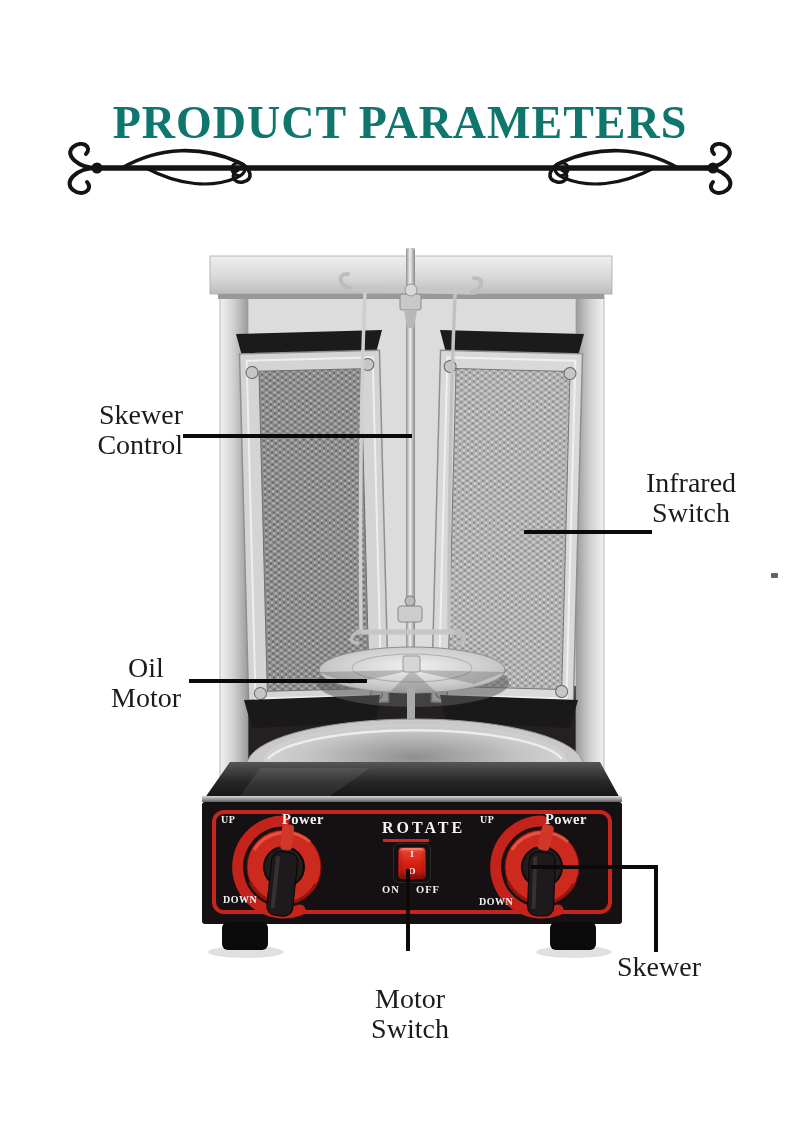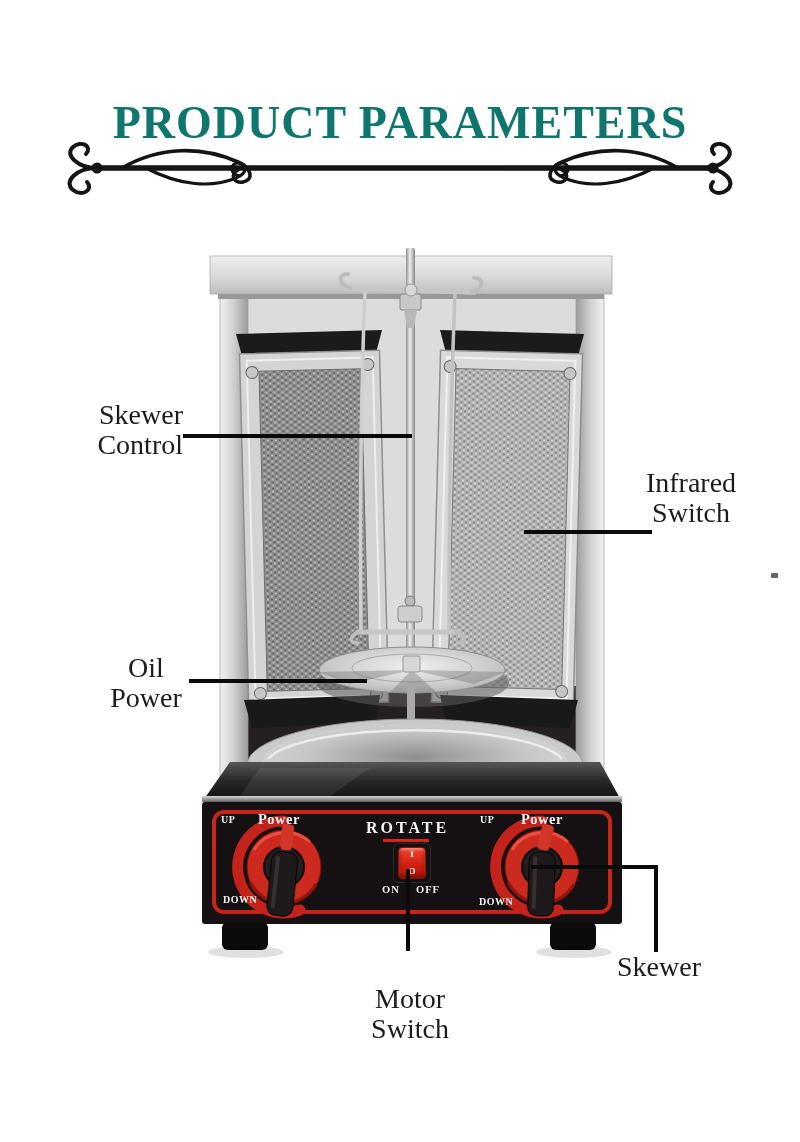--- a/index.html
+++ b/index.html
@@ -15,21 +15,21 @@
     white-space:nowrap;
   }
   
   .callout-label{
     color:#1b1b1b;font-size:28px;line-height:1.06;text-align:center;
   }
   .callout-line{background:#0a0a0a;}
   
   .panel-txt{color:#f3f3f3;font-weight:bold;white-space:nowrap;}
   .txt-updown{font-size:10px;letter-spacing:0.5px;}
-  .txt-power{font-size:14.5px;letter-spacing:0.5px;}
+  .txt-power{font-size:14.5px;letter-spacing:0.5px;margin-left:24px;}
   #rotate-label{font-size:16px;letter-spacing:3px;text-align:center;width:80px;}
   #rotate-underline{width:46px;height:3px;background:#dc2318;}
   #motor-switch-bezel{
     width:38px;height:40px;background:#141011;border-radius:6px;
     border:1px solid #2b2b2b;box-sizing:border-box;
   }
   #motor-rocker{
     position:absolute;left:4px;top:3px;width:28px;height:32px;border-radius:4px;
     background:linear-gradient(180deg,#ef4434 0%,#d21f10 55%,#b5170b 100%);
     border:1px solid #8c1209;box-sizing:border-box;
@@ -244,21 +244,21 @@
     </g>
   </svg>
 
   <span class="abs panel-txt txt-updown" style="left:221px;top:814px;">UP</span>
   <span class="abs panel-txt txt-power" style="left:258px;top:811px;">Power</span>
   <span class="abs panel-txt txt-updown" style="left:223px;top:894px;">DOWN</span>
   <span class="abs panel-txt txt-updown" style="left:480px;top:814px;">UP</span>
   <span class="abs panel-txt txt-power" style="left:521px;top:811px;">Power</span>
   <span class="abs panel-txt txt-updown" style="left:479px;top:896px;">DOWN</span>
 
-  <div class="abs panel-txt" id="rotate-label" style="left:366px;top:819px;">ROTATE</div>
+  <div class="abs panel-txt" id="rotate-label" style="left:382px;top:819px;">ROTATE</div>
   <div class="abs" id="rotate-underline" style="left:383px;top:839px;"></div>
 
   <div class="abs" id="motor-switch-bezel" style="left:393px;top:843px;">
     <div id="motor-rocker">
       <span class="rocker-mark">I</span>
       <span class="rocker-mark">O</span>
     </div>
   </div>
 
   <div class="abs panel-txt" id="on-off-row" style="left:382px;top:884px;">
@@ -272,21 +272,21 @@
   </div>
   <div class="abs callout-line" style="left:183px;top:434px;width:229px;height:4px;"></div>
 
   <div class="abs callout-label" style="left:630px;top:468px;width:122px;font-family:Liberation Serif, serif;">
     <div>Infrared</div>
     <div>Switch</div>
   </div>
   <div class="abs callout-line" style="left:524px;top:530px;width:128px;height:4px;"></div>
 
   <div class="abs callout-label" style="left:90px;top:653px;width:112px;">
-    <div>Oil Power</div>
+    <div>Oil Motor</div>
   </div>
   <div class="abs callout-line" style="left:189px;top:679px;width:178px;height:4px;"></div>
 
   <div class="abs callout-label" style="left:355px;top:952px;width:110px;margin-top:32px;">
     <div>Motor</div>
     <div>Switch</div>
   </div>
   <div class="abs callout-line" style="left:406px;top:869px;width:3.5px;height:82px;"></div>
 
   <div class="abs callout-label" style="left:585px;top:952px;width:148px;">

